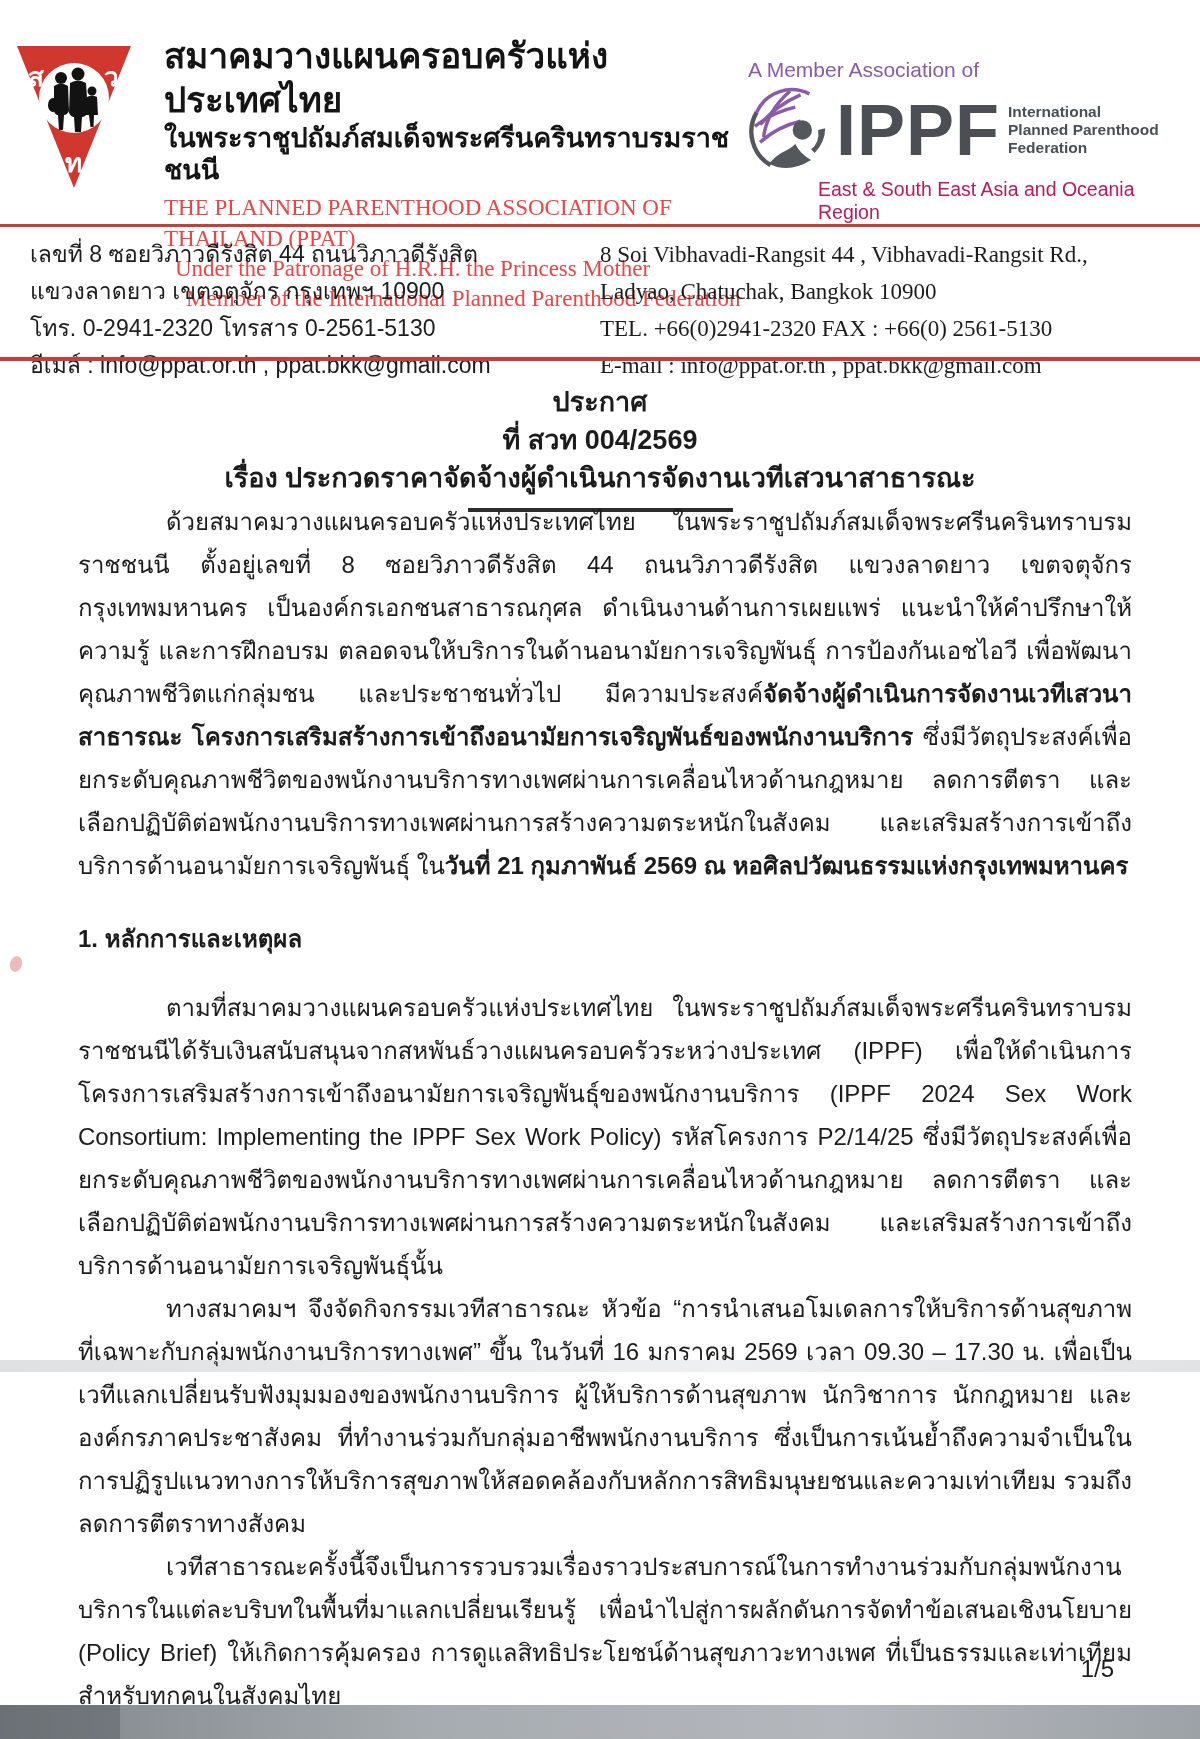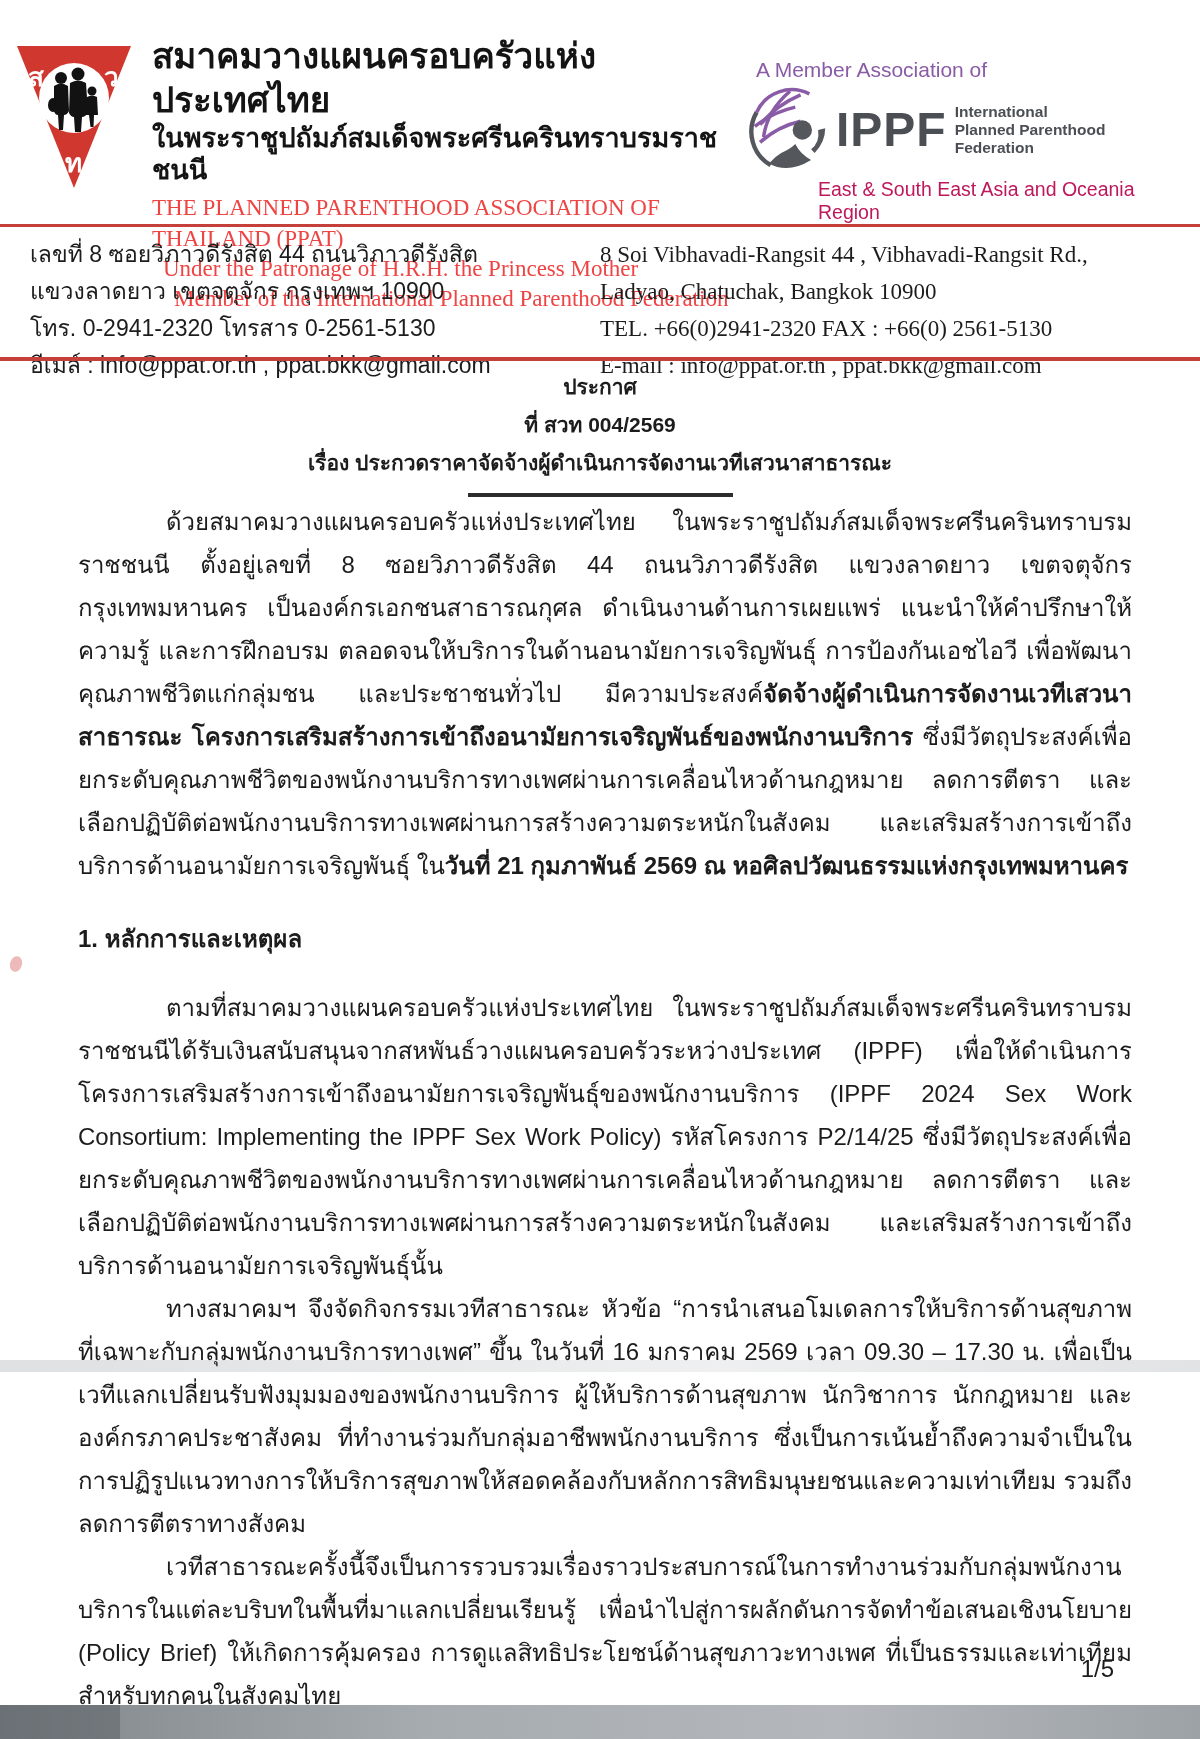--- a/index.html
+++ b/index.html
@@ -4,44 +4,44 @@
 <style>
   html,body{margin:0;padding:0;background:#e8e8e8;}
   .page{
     position:relative;width:1200px;height:1739px;margin:0 auto;
     background:#ffffff;overflow:hidden;
     font-family:"Liberation Sans","DejaVu Sans",sans-serif;
     color:#1c1c1c;
   }
   
   .ppat-logo{position:absolute;left:14px;top:42px;width:120px;height:150px;}
-  .org-block{position:absolute;left:152px;top:34px;width:590px;}
+  .org-block{position:absolute;left:164px;top:34px;width:590px;}
   .org-th1{font-size:35px;font-weight:bold;letter-spacing:0px;line-height:1.25;color:#141414;}
   .org-th2{font-size:27px;font-weight:bold;line-height:1.2;color:#141414;}
   .org-en{font-family:"Liberation Serif","DejaVu Serif",serif;font-size:23px;line-height:1.32;color:#ef4444;}
   .org-en.l1{margin-top:7px;}
   .org-en.l2{margin-left:11px;}
   .org-en.l3{margin-left:22px;}
   .ippf-block{position:absolute;left:746px;top:58px;width:452px;}
-  .ippf-member{color:#8a5ba6;font-size:21px;margin-left:10px;}
+  .ippf-member{color:#8a5ba6;font-size:21px;margin-left:2px;}
   .ippf-row{display:flex;align-items:center;margin-top:4px;}
   .ippf-globe{width:88px;height:88px;flex:0 0 auto;}
-  .ippf-acronym{font-size:48px;font-weight:800;color:#4b4f54;letter-spacing:1px;line-height:1;margin-left:2px;}
+  .ippf-acronym{font-size:72px;font-weight:800;color:#4b4f54;letter-spacing:1px;line-height:1;margin-left:2px;}
   .ippf-name{font-size:15.5px;color:#4b4f54;line-height:1.15;margin-left:8px;font-weight:bold;}
   .ippf-region{color:#be185d;font-size:19.5px;margin-left:72px;margin-top:4px;}
   .rule-red{position:absolute;left:0;width:100%;background:#c5403a;}
   .rule-red.top{top:224px;height:3px;}
   .rule-red.bottom{top:357px;height:4px;}
   
   .addr{position:absolute;top:236px;font-size:23px;line-height:37px;}
   .addr.th{left:30px;width:540px;}
   .addr.en{left:600px;width:580px;font-family:"Liberation Serif","DejaVu Serif",serif;}
   
-  .announce{position:absolute;top:368px;left:0;width:100%;text-align:center;
-            font-size:21px;font-weight:bold;line-height:38px;}
+  .announce{position:absolute;top:383px;left:0;width:100%;text-align:center;
+            font-size:27px;font-weight:bold;line-height:38px;}
   .subject-divider{width:265px;height:4px;background:#2d2d2d;margin:11px auto 0;}
   
   .doc-body{position:absolute;top:500px;left:78px;width:1054px;
             font-size:24px;line-height:43px;text-align:justify;}
   .para{margin:0;text-indent:88px;}
   .para.sp{}
   .tor-line{text-align:center;text-indent:0;margin:34px 0 30px;}
   .sec-heading{font-size:24px;font-weight:bold;margin:30px 0 26px;text-align:left;}
   b{font-weight:bold;}
   

